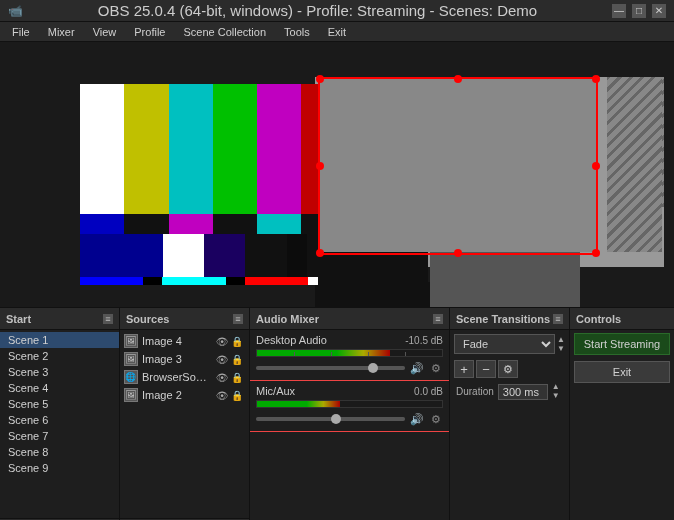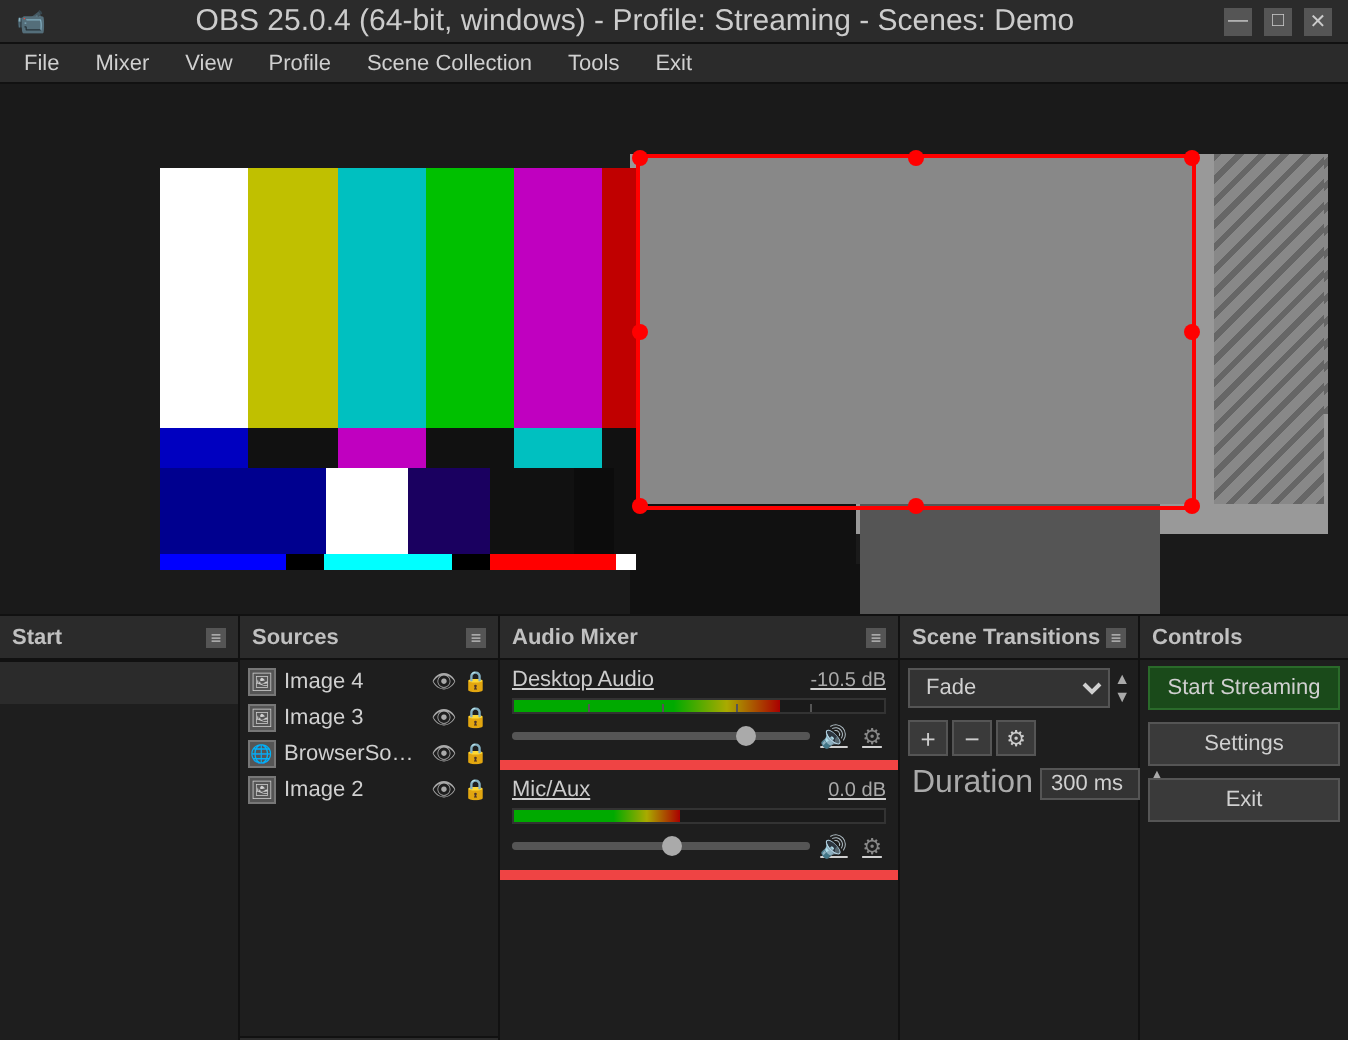--- a/index.html
+++ b/index.html
@@ -225,22 +225,21 @@
       font-size: 10px;
       color: #aaa;
     }
 
     
     #audio-panel {
       width: 200px;
     }
     .audio-track {
       padding: 4px 6px;
-      border-bottom: 5px solid #ef4444;
-      text-decoration: underline;
+      border-bottom: 1px solid #ef4444;
     }
     .audio-track-header {
       display: flex;
       align-items: center;
       justify-content: space-between;
       margin-bottom: 3px;
     }
     .audio-track-name {
       font-size: 11px;
       color: #ccc;
@@ -312,21 +311,21 @@
       font-size: 11px;
       cursor: pointer;
     }
     .transition-row {
       display: flex;
       align-items: center;
       padding: 3px 6px;
       gap: 4px;
     }
     .transition-label {
-      font-size: 16px;
+      font-size: 10px;
       color: #aaa;
     }
     .transition-input {
       width: 50px;
       background: #333;
       border: 1px solid #555;
       color: #d0d0d0;
       padding: 1px 4px;
       font-size: 11px;
     }
@@ -497,20 +496,31 @@
   </div>
 </div>
 
 <div id="panels">
 
   <div class="panel" id="scenes-panel">
     <div class="panel-header">
       <span>Start</span>
       <div class="panel-header-icon">≡</div>
     </div>
+    <div class="scene-list" id="scene-list">
+        <div class="scene-item active">Scene 1</div>
+        <div class="scene-item">Scene 2</div>
+        <div class="scene-item">Scene 3</div>
+        <div class="scene-item">Scene 4</div>
+        <div class="scene-item">Scene 5</div>
+        <div class="scene-item">Scene 6</div>
+        <div class="scene-item">Scene 7</div>
+        <div class="scene-item">Scene 8</div>
+        <div class="scene-item">Scene 9</div>
+      </div>
     <div class="panel-footer">
       
       
       
       
     </div>
   </div>
 
   <div class="panel" id="sources-panel">
     <div class="panel-header">
@@ -649,17 +659,16 @@
         <div style="font-size:8px;cursor:pointer;color:#aaa;line-height:1;">▼</div>
       </div>
     </div>
   </div>
 
   <div class="panel" id="controls-panel" style="border-right:none;">
     <div class="panel-header">
       <span>Controls</span>
     </div>
     <button class="control-btn start-streaming">Start Streaming</button>
-    <button class="control-btn">Settings</button>
     <button class="control-btn">Exit</button>
   </div>
 
 </div>
 
 </body></html>

